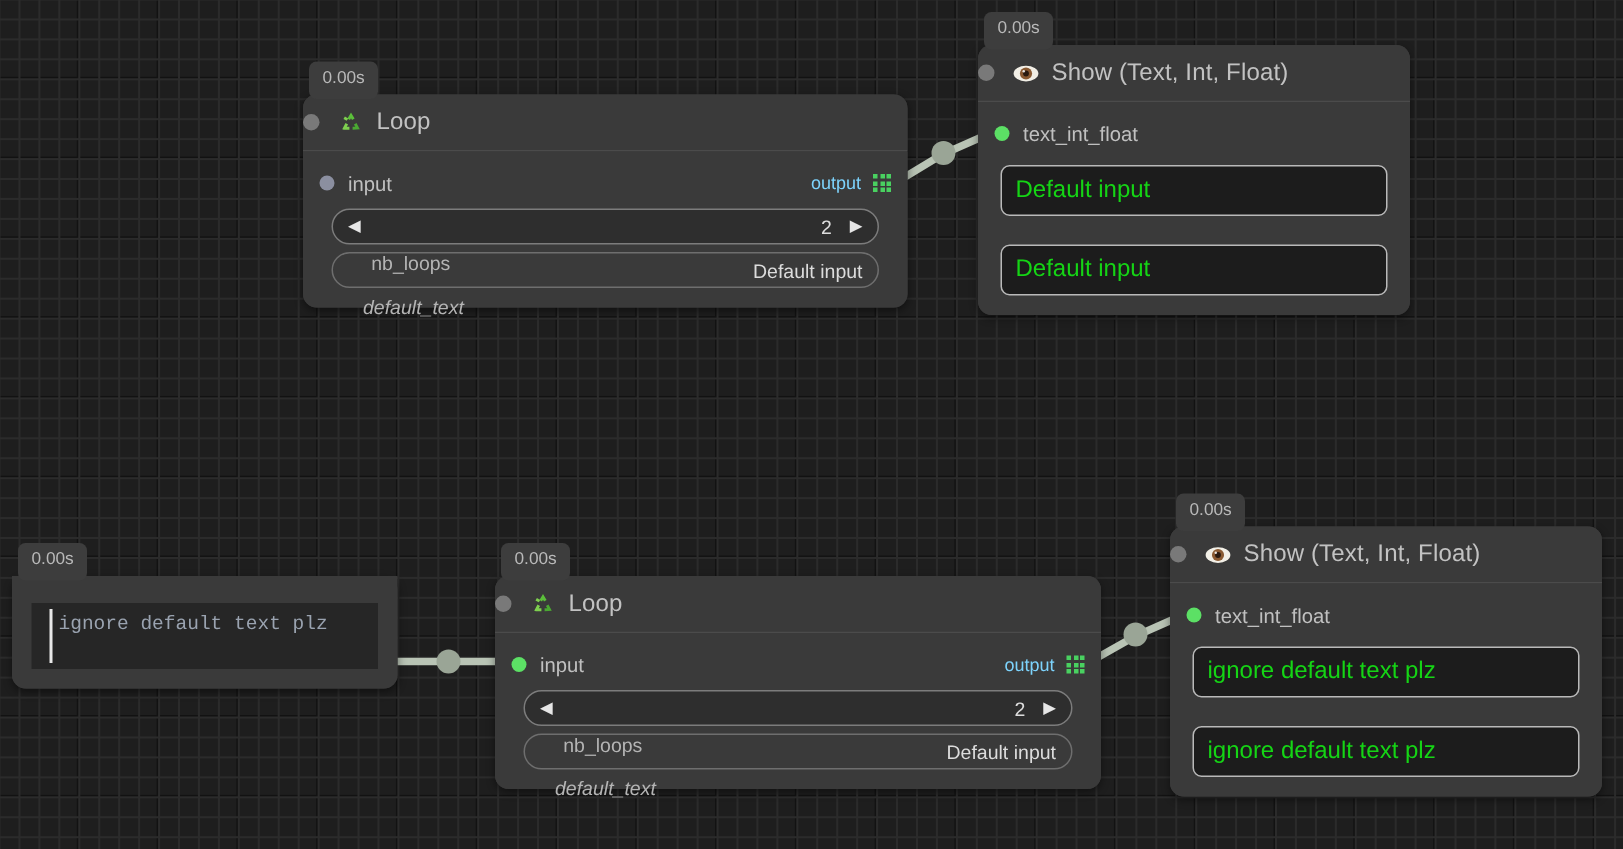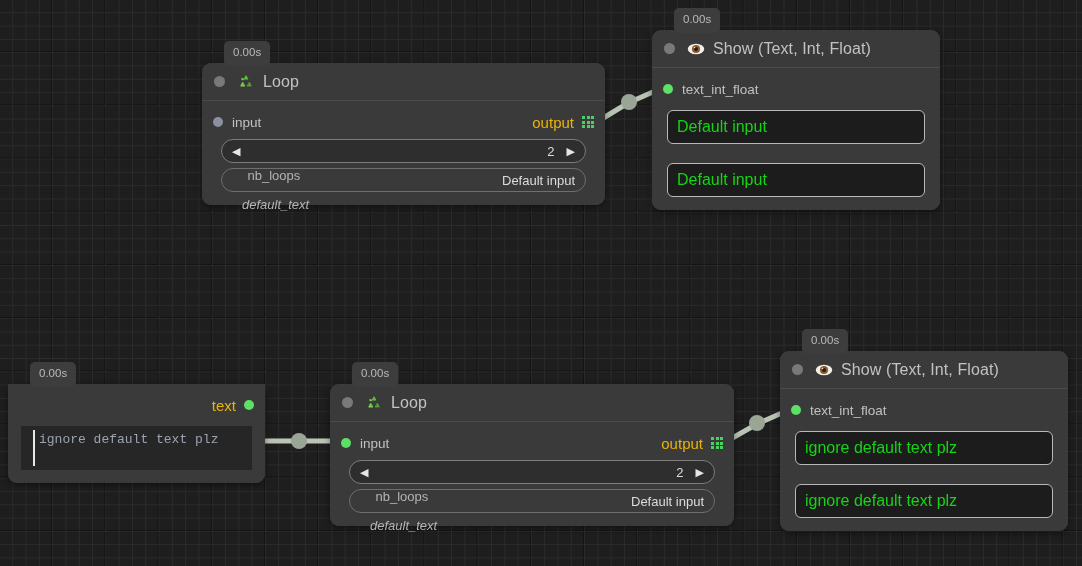--- a/index.html
+++ b/index.html
@@ -44,21 +44,21 @@
     position: absolute;
     border-radius: 9px;
     background: #3a3a3a;
     box-shadow: 0 2px 6px rgba(0,0,0,0.45);
     overflow: visible;
   }
   .node-header {
     display: flex;
     align-items: center;
     height: 38px;
-    padding: 0 12px;
+    padding: 0 0;
     border-bottom: 1px solid #4b4b4b;
     border-radius: 9px 9px 0 0;
     background: #3a3a3a;
     box-sizing: border-box;
   }
   .collapse-dot {
     width: 11px;
     height: 11px;
     border-radius: 50%;
     background: #797979;
@@ -83,21 +83,21 @@
   .node-body {
     padding: 8px 11px 13px 11px;
     border-radius: 0 0 9px 9px;
     background: #3a3a3a;
   }
 
   
   .timer-badge {
     position: absolute;
     top: -22px;
-    left: 22px;
+    left: 4px;
     background: #3d3d3d;
     color: #b9b9b9;
     font-size: 11.5px;
     line-height: 1;
     padding: 6px 9px 7px 9px;
     border-radius: 5px;
     white-space: nowrap;
   }
 
   
@@ -116,22 +116,22 @@
   .port-dot.green { background: #5ce065; }
   .port-dot.grey  { background: #8b8fa0; }
   .port-label {
     font-size: 13.5px;
     color: #c0c0c0;
     margin-left: 9px;
     white-space: nowrap;
   }
   .spacer { flex: 1 1 auto; }
   .port-label-right {
-    font-size: 15px;
-    color: #eab308;
+    font-size: 12px;
+    color: #7dd3fc;
     margin-right: 8px;
     white-space: nowrap;
   }
   .grid-icon {
     display: grid;
     grid-template-columns: repeat(3, 3px);
     grid-template-rows: repeat(3, 3px);
     gap: 1.5px;
     flex: 0 0 auto;
   }
@@ -318,25 +318,20 @@
       </div>
       <div class="outbox" style="margin-top:19px;">
         <span class="outbox-text">Default input</span>
       </div>
     </div>
   </div>
 
   <div class="node" style="left:8px; top:384px; width:257px;">
     <div class="timer-badge">0.00s</div>
     <div class="node-body">
-      <div class="port-row">
-        <span class="spacer"></span>
-        <span class="port-label-right">text</span>
-        <span class="port-dot green"></span>
-      </div>
       <div class="editor">
         <span class="caret"></span>
         <span class="editor-text">ignore default text plz</span>
       </div>
     </div>
   </div>
 
   <div class="node" style="left:330px; top:384px; width:404px;">
     <div class="timer-badge">0.00s</div>
     <div class="node-header">

